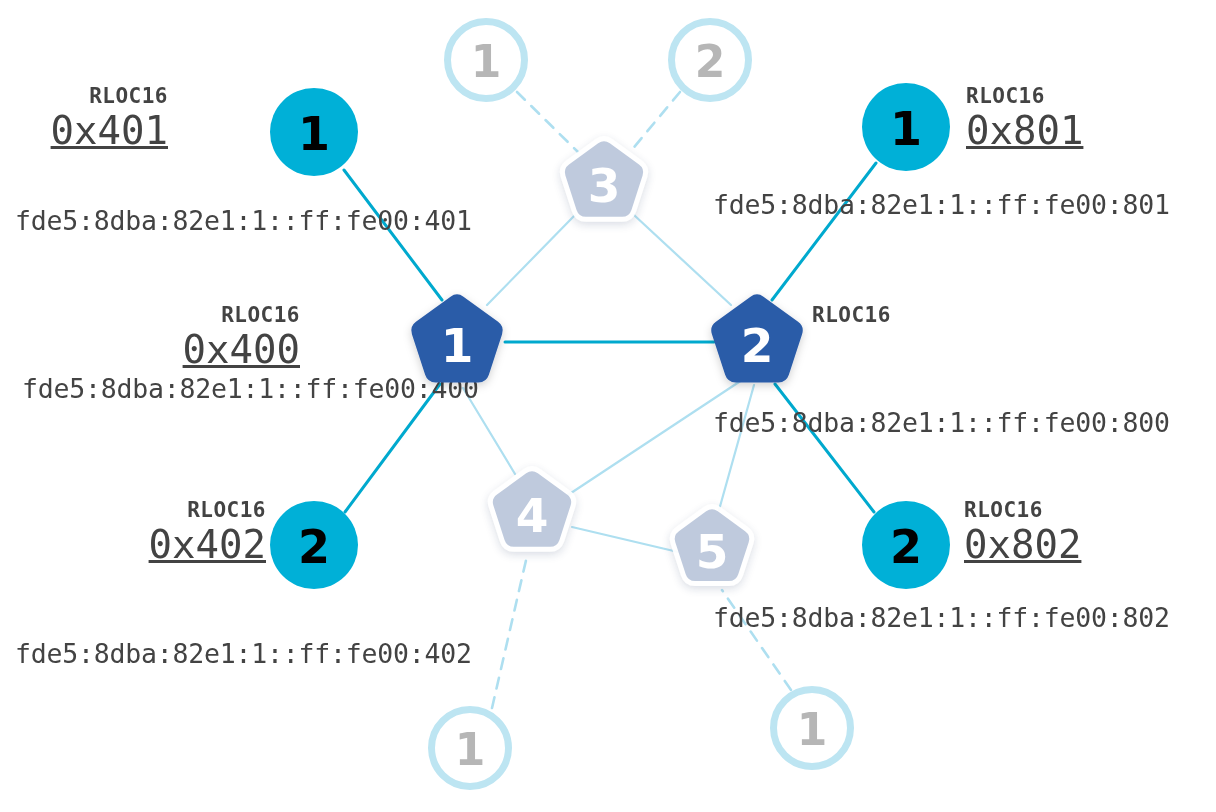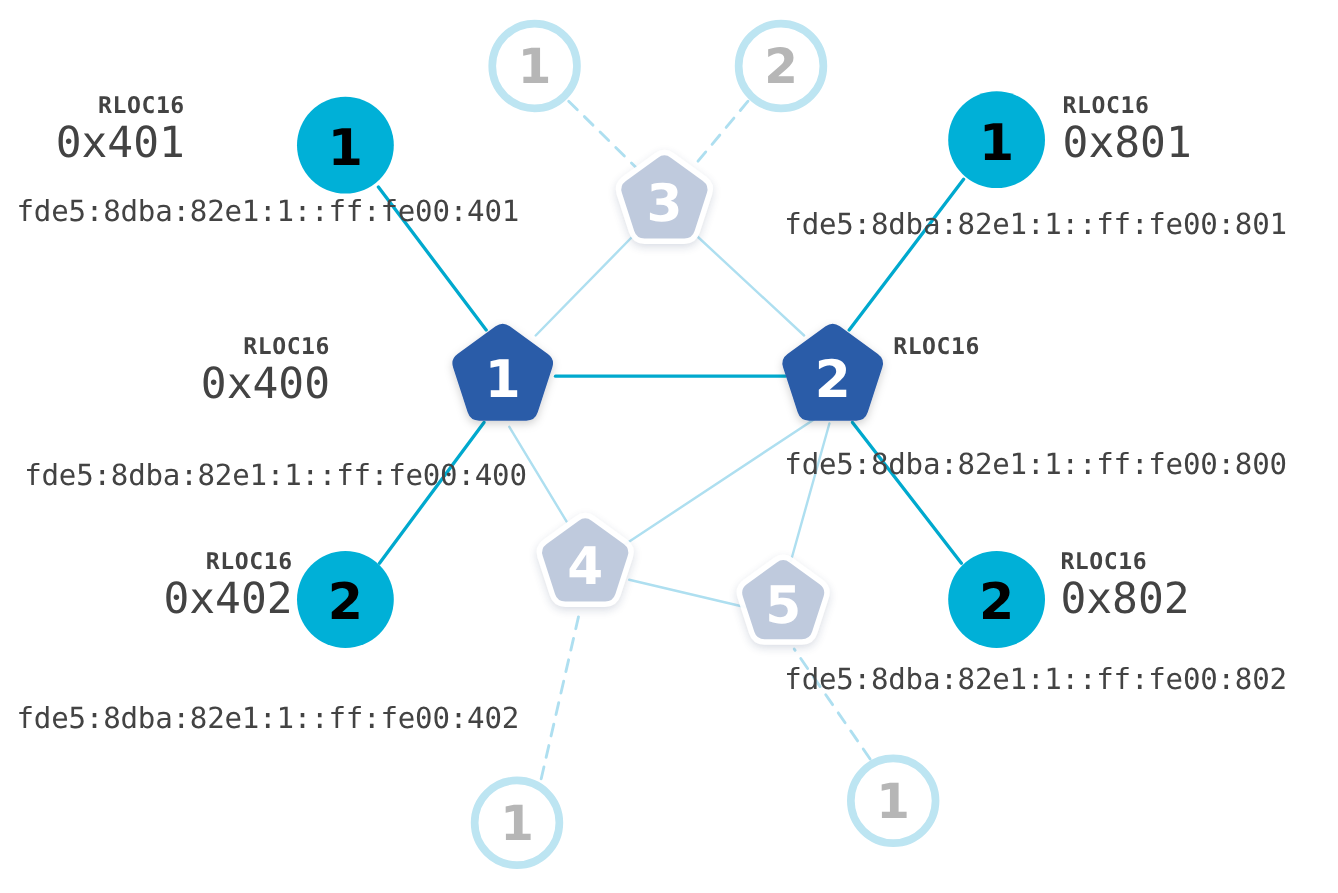--- a/index.html
+++ b/index.html
@@ -12,21 +12,21 @@
   svg.layer{position:absolute;left:0;top:0;width:1216px;height:812px;}
   #links{z-index:1;}
   #nodes{z-index:3;}
   .labels{position:absolute;left:0;top:0;width:1216px;height:812px;z-index:2;}
 
   .lbl{position:absolute;white-space:nowrap;color:#434343;}
   .lbl .rloc-tag{
     font-size:21px;letter-spacing:.5px;display:block;line-height:1;font-weight:bold;
   }
   .lbl .rloc-val{
-    font-size:39px;display:block;line-height:1.05;margin-top:4px;
+    font-size:39px;display:block;line-height:1.05;margin-top:4px;text-decoration:underline;
   }
   .lbl.right-al{text-align:right;}
   .addr{
     position:absolute;white-space:nowrap;color:#434343;
     font-size:26.5px;line-height:1;letter-spacing:-0.2px;
   }
   .node-num{
     font-family:"DejaVu Sans",sans-serif;
     font-weight:bold;
     text-anchor:middle;
@@ -68,30 +68,30 @@
         <line x1="876" y1="163" x2="772" y2="300" stroke="#00A9CE" stroke-width="3" stroke-linecap="round"></line>
         <line x1="874" y1="512" x2="775" y2="384" stroke="#00A9CE" stroke-width="3" stroke-linecap="round"></line>
       </g>
   </svg>
 
   <div class="labels" id="labels">
       <div class="lbl right-al" style="left: auto; top: 305px; right: 916px;">
         <span class="rloc-tag">RLOC16</span>
         <span class="rloc-val">0x400</span>
       </div>
-      <div class="addr" style="left: 22px; top: 420px;">fde5:8dba:82e1:1::ff:fe00:400</div>
+      <div class="addr" style="left: 22px; top: 376px;">fde5:8dba:82e1:1::ff:fe00:400</div>
       <div class="lbl" style="left: 812px; top: 305px;">
         <span class="rloc-tag">RLOC16</span>
       </div>
       <div class="addr" style="left: 713px; top: 400px; margin-top: 10px;">fde5:8dba:82e1:1::ff:fe00:800</div>
       <div class="lbl right-al" style="left: auto; top: 86px; right: 1048px;">
         <span class="rloc-tag">RLOC16</span>
         <span class="rloc-val">0x401</span>
       </div>
-      <div class="addr" style="left: 15px; top: 180px;">fde5:8dba:82e1:1::ff:fe00:401</div>
+      <div class="addr" style="left: 15px; top: 208px;">fde5:8dba:82e1:1::ff:fe00:401</div>
       <div class="lbl" style="left: 966px; top: 86px;">
         <span class="rloc-tag">RLOC16</span>
         <span class="rloc-val">0x801</span>
       </div>
       <div class="addr" style="left: 713px; top: 192px; text-align: right;">fde5:8dba:82e1:1::ff:fe00:801</div>
       <div class="lbl right-al" style="left: auto; top: 500px; right: 950px;">
         <span class="rloc-tag">RLOC16</span>
         <span class="rloc-val">0x402</span>
       </div>
       <div class="addr" style="left: 15px; top: 641px;">fde5:8dba:82e1:1::ff:fe00:402</div>

